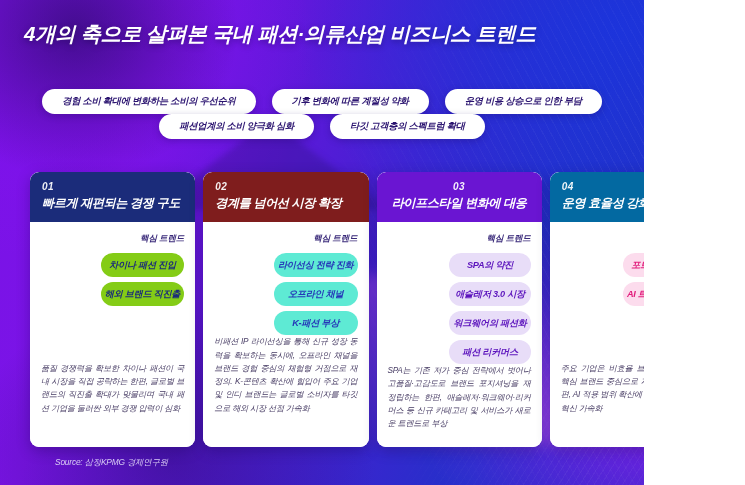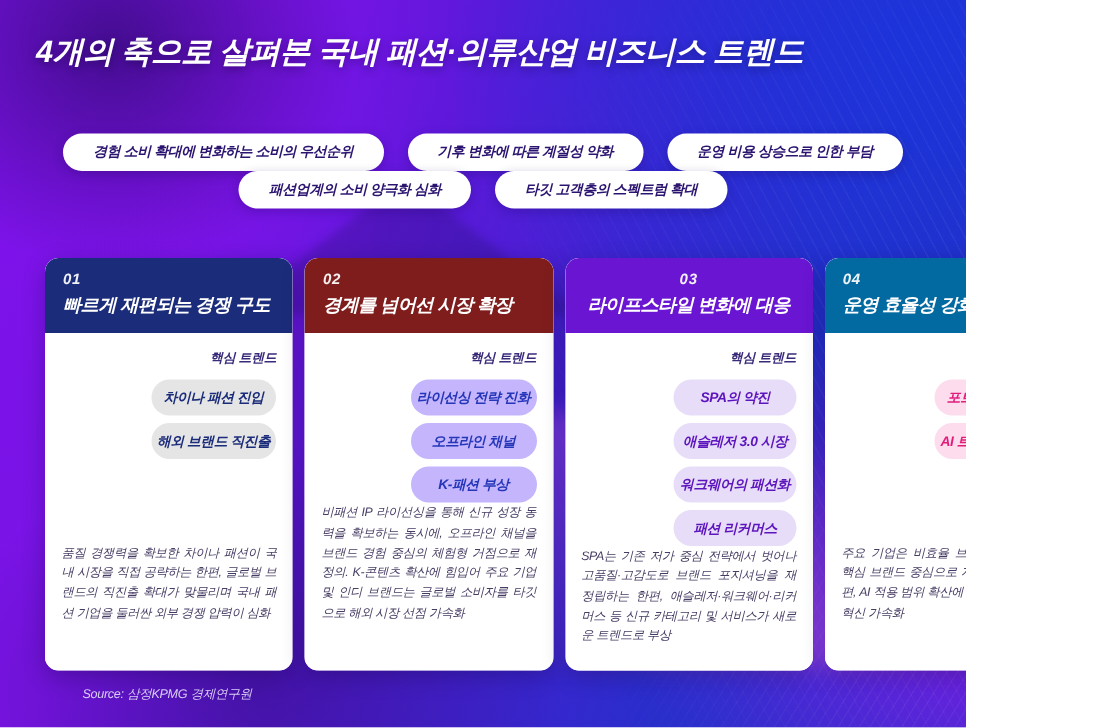--- a/index.html
+++ b/index.html
@@ -178,23 +178,23 @@
     font-size:8.2px;
     line-height:1.62;
     color:#463b63;
     text-align:justify;
     letter-spacing:-0.25px;
     padding-bottom:22px;
   }
 
   
   .c1 .card-head { background:#1b2c7a; }
-  .c1 .trend-pill { background:#e5e5e5; color:#1b2c7a; }
+  .c1 .trend-pill { background:#84cc16; color:#1b2c7a; }
   .c2 .card-head { background:#7f1d1d; }
-  .c2 .trend-pill { background:#c4b5fd; color:#2536b8; }
+  .c2 .trend-pill { background:#5eead4; color:#2536b8; }
   .c3 .card-head { background:#6a15d2;text-align:center; }
   .c3 .trend-pill { background:#e8ddf8; color:#5c14bd; }
   .c4 .card-head { background:#0369a1; }
   .c4 .trend-pill { background:#fcdced; color:#e11d7c; }
 
   
   .source {
     position:absolute;
     left:24px; bottom:17px;
     color:#d9cdf4;

